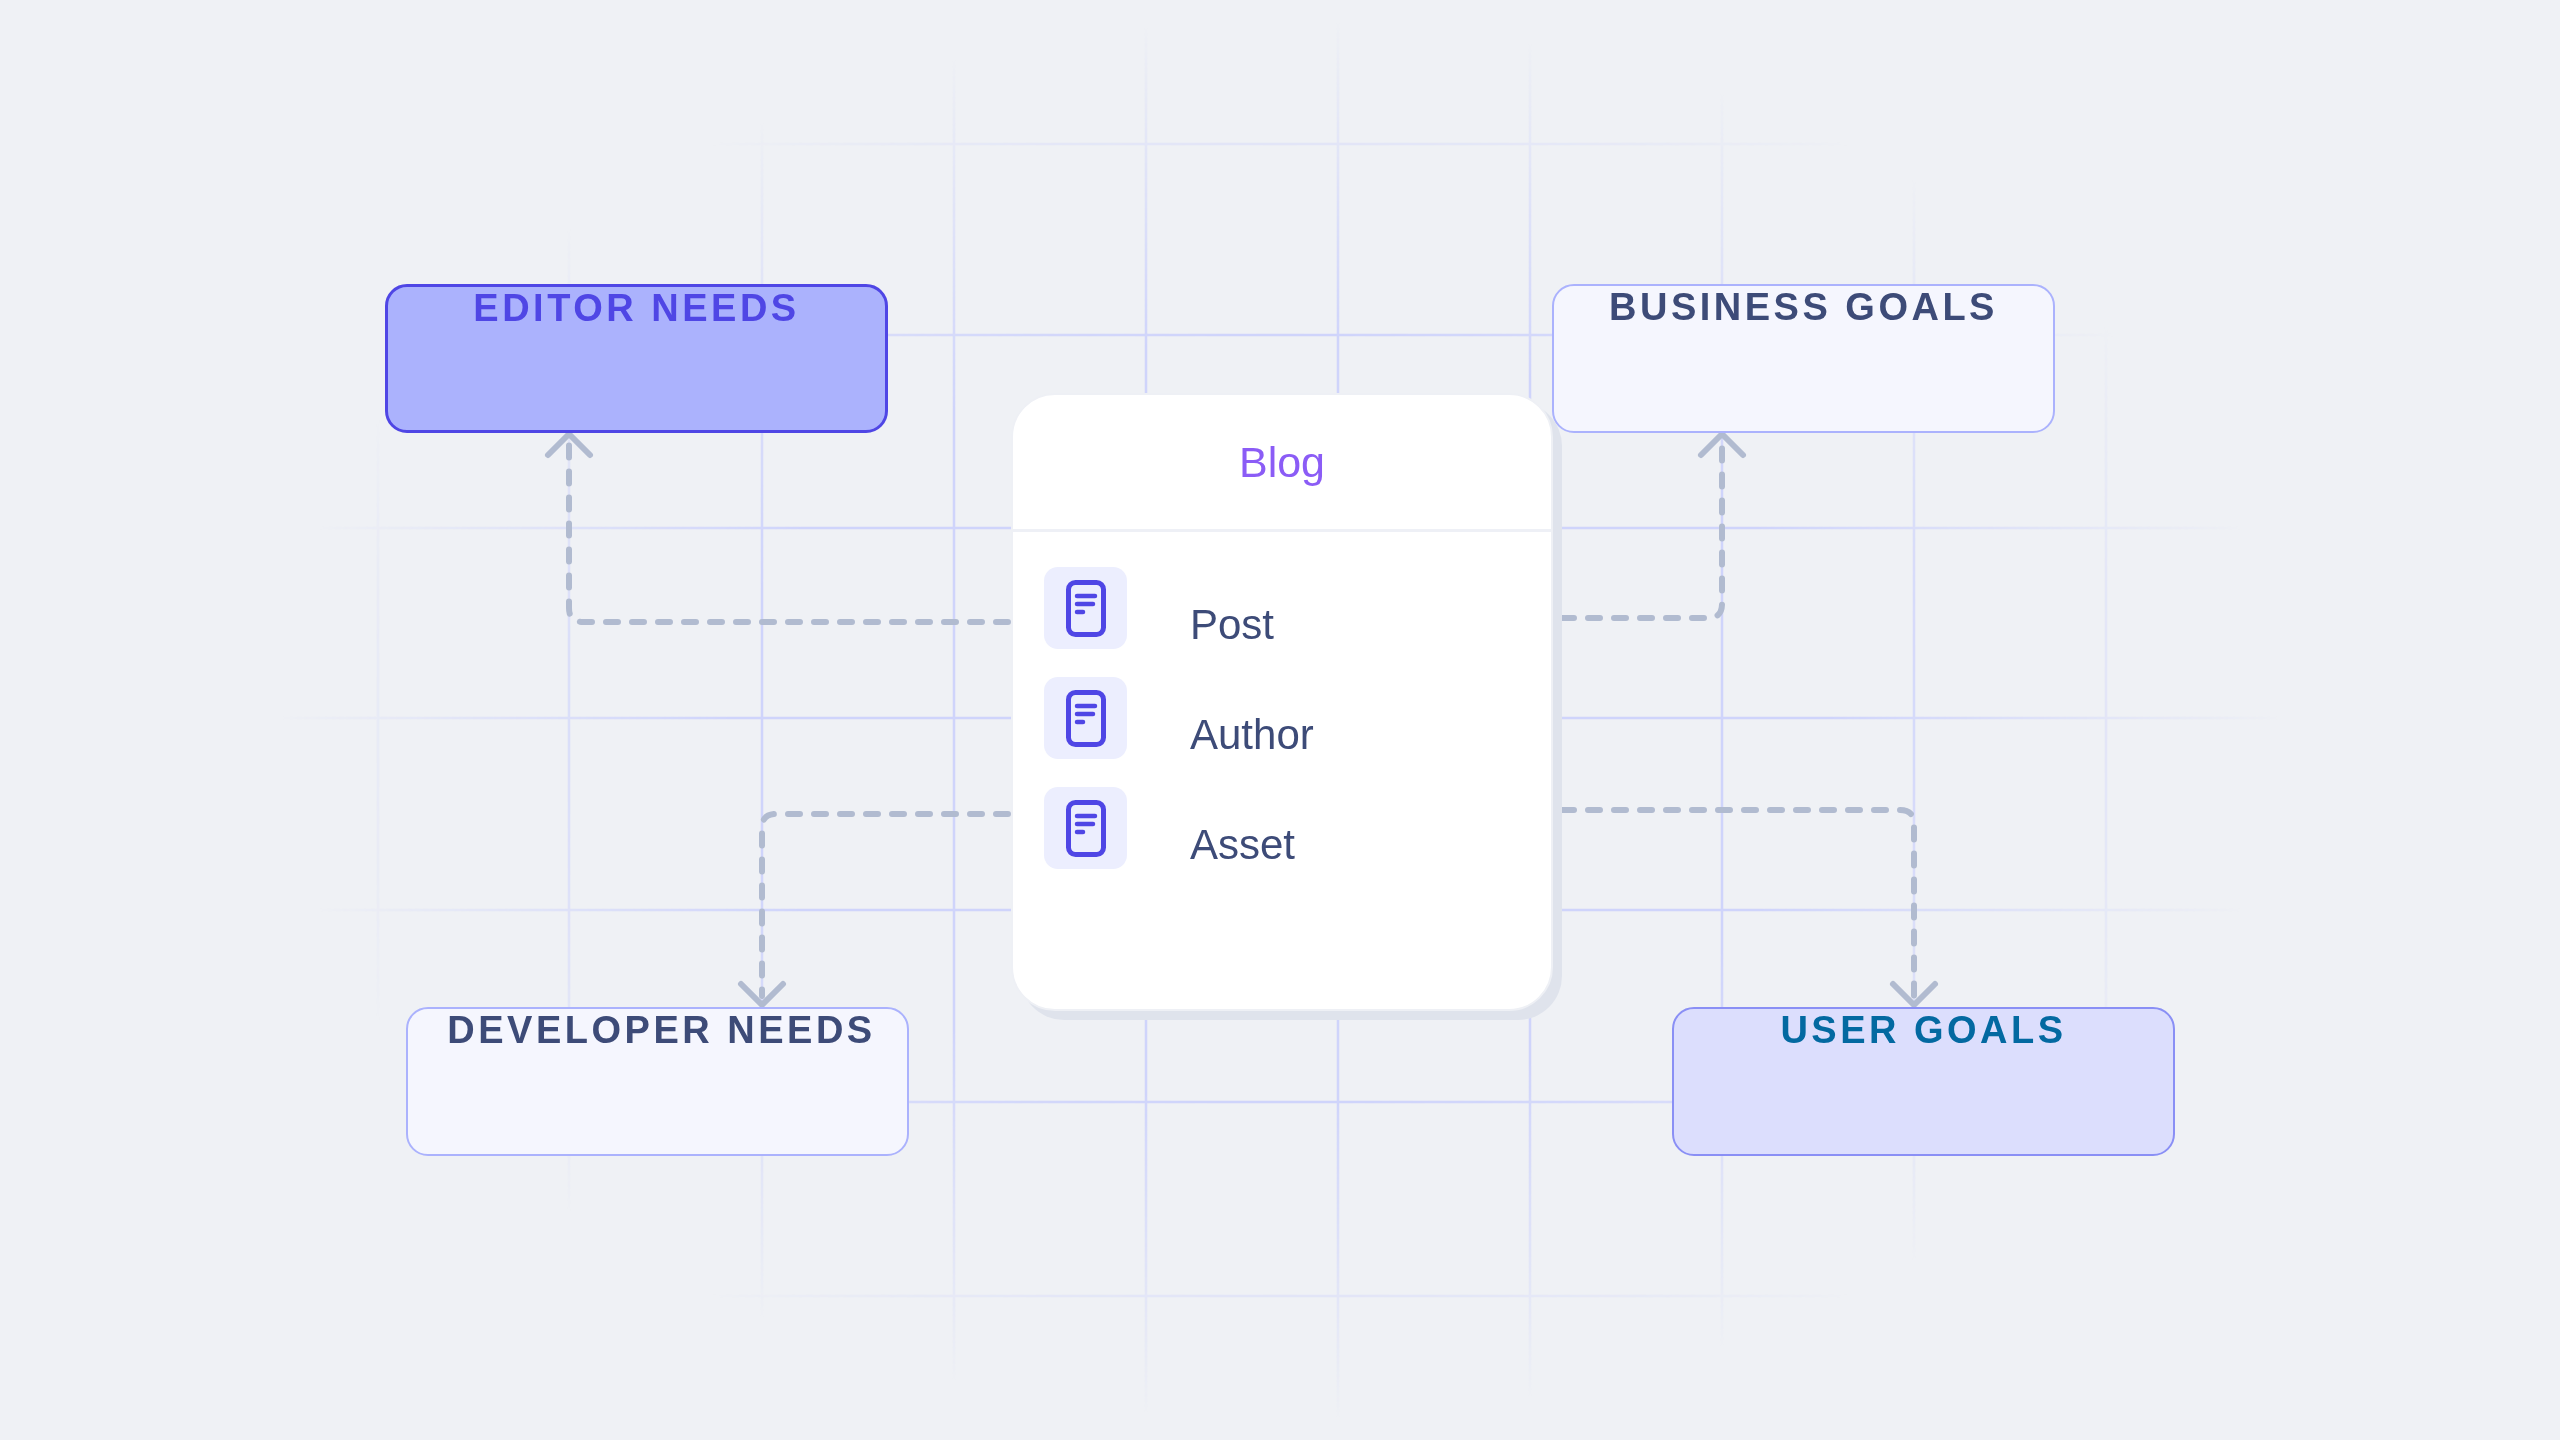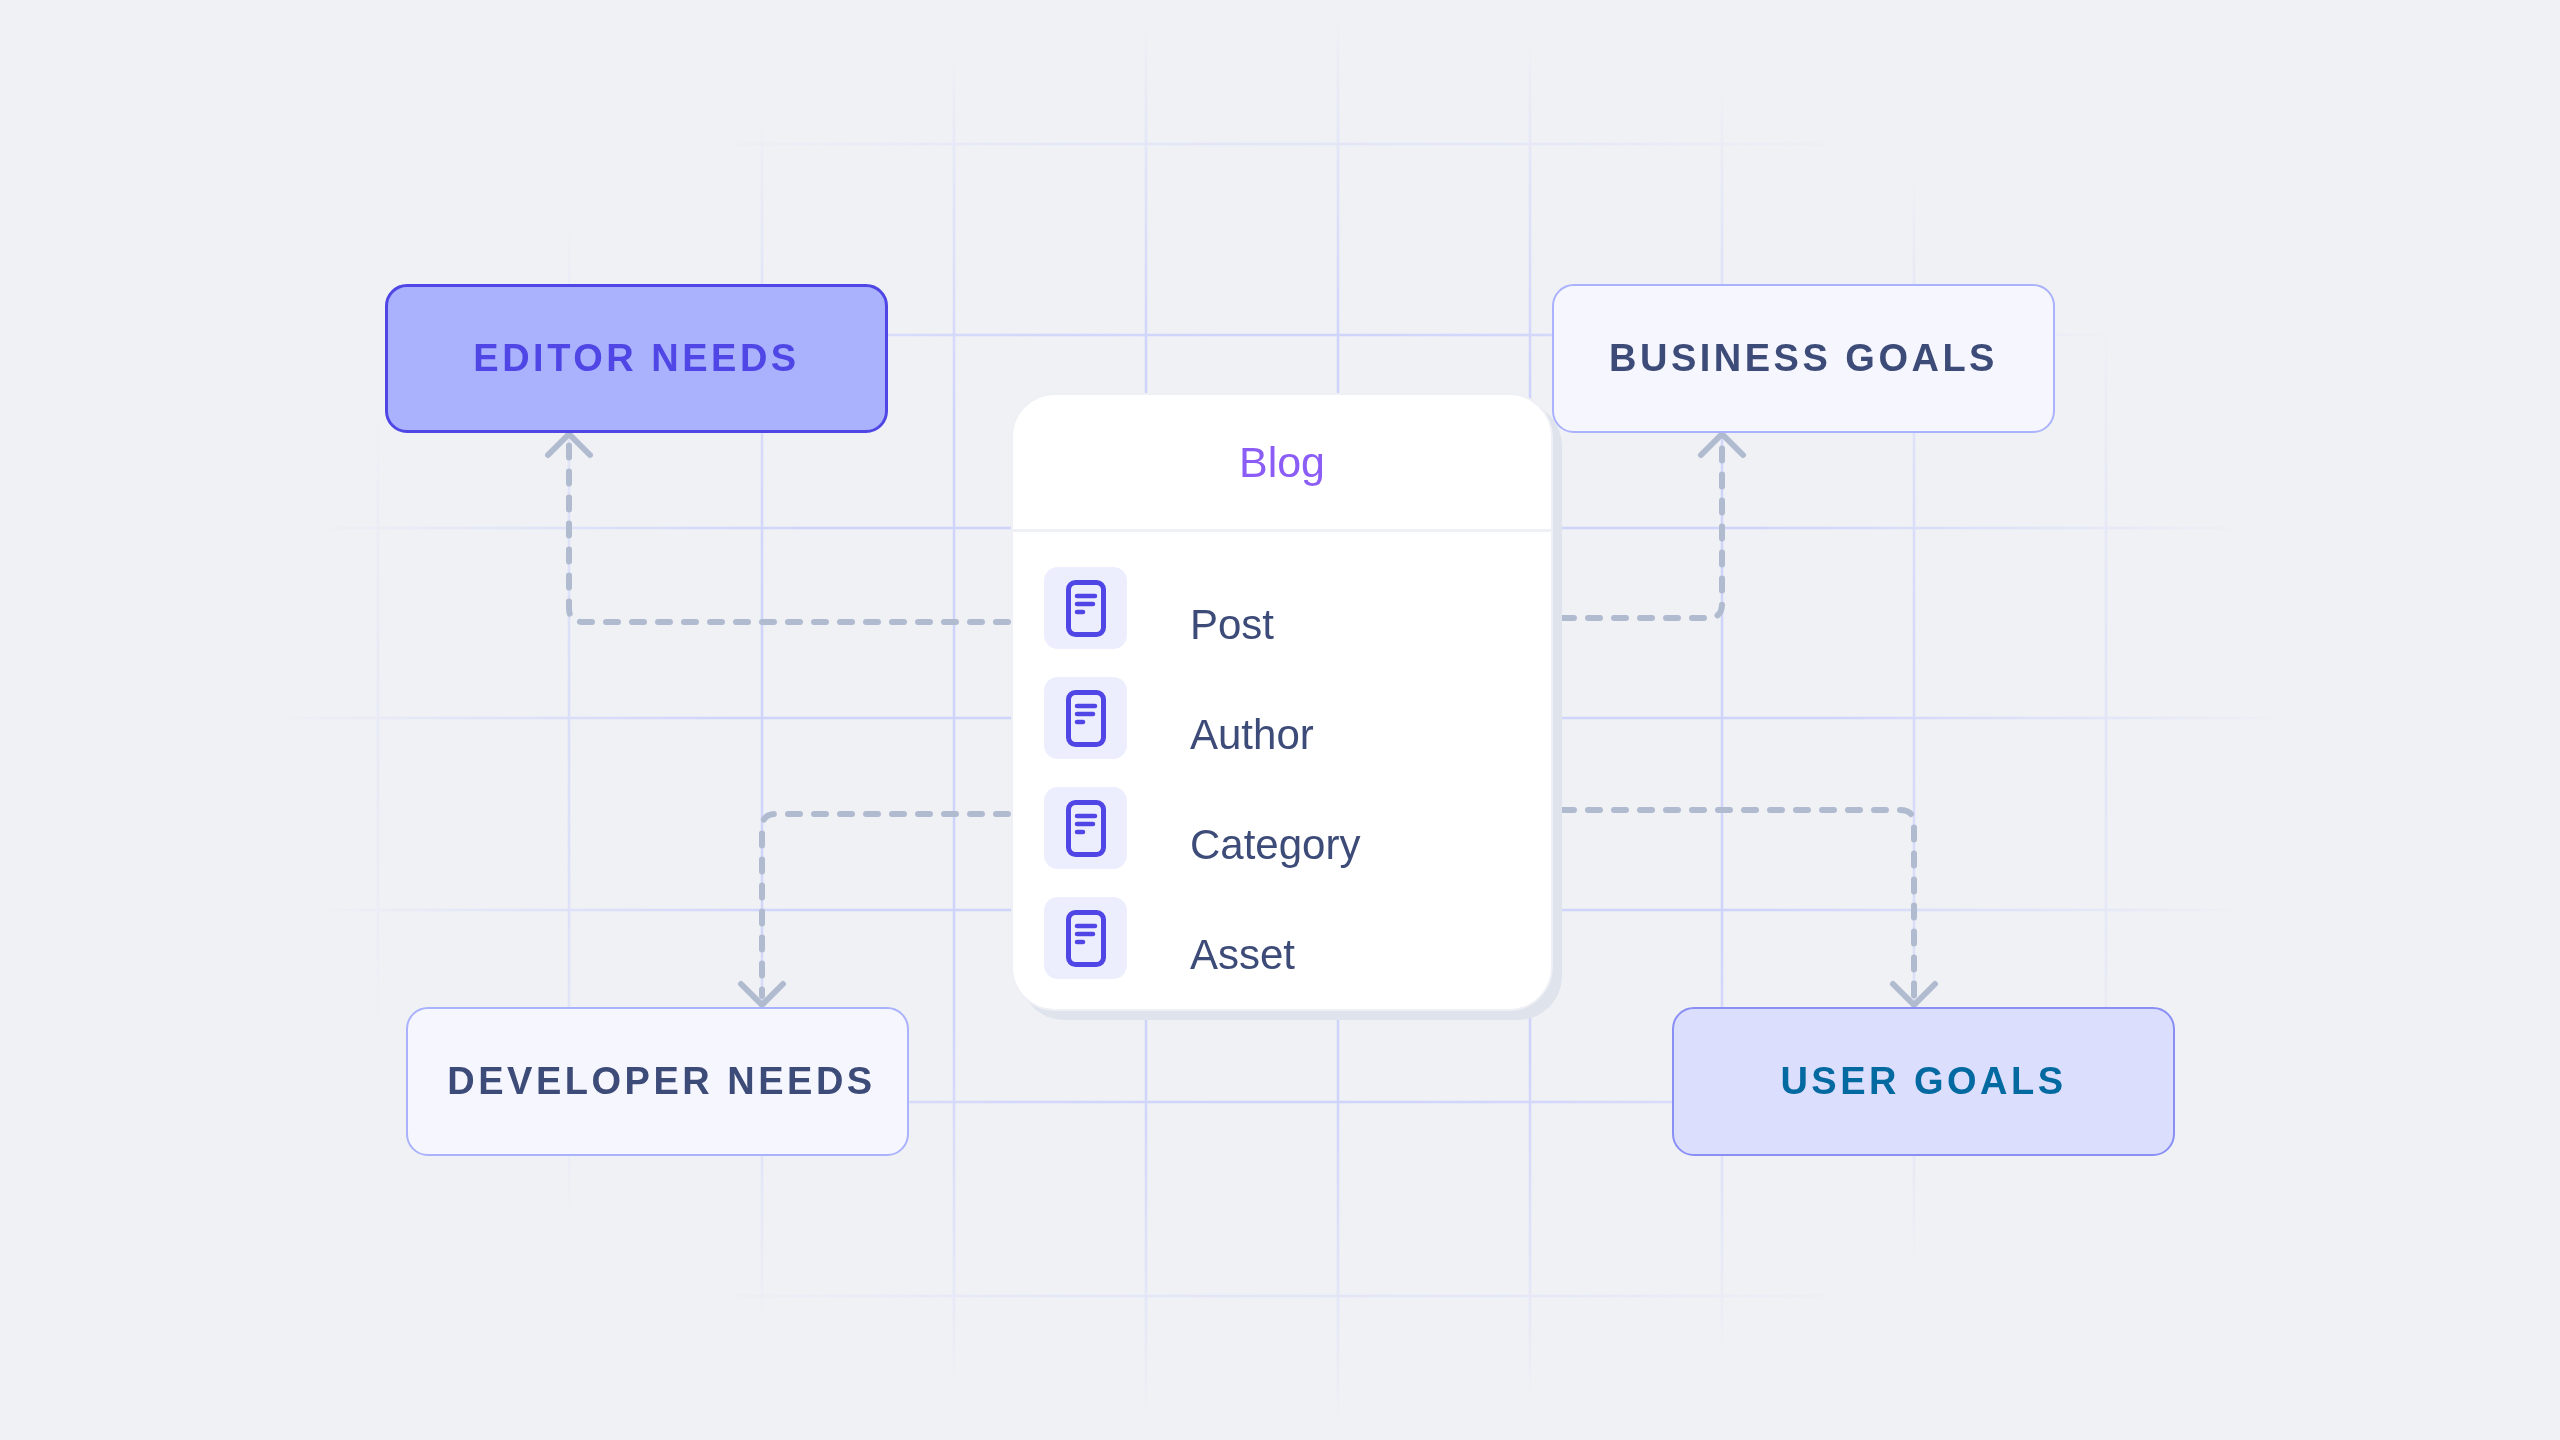--- a/index.html
+++ b/index.html
@@ -10,21 +10,21 @@
   }
   .grid {
     position: absolute; left: 0; top: 0; width: 2560px; height: 1440px;
     -webkit-mask-image: radial-gradient(ellipse 1000px 700px at 1280px 720px, #000 55%, transparent 100%);
     mask-image: radial-gradient(ellipse 1000px 700px at 1280px 720px, #000 55%, transparent 100%);
   }
   .connectors { position: absolute; left: 0; top: 0; width: 2560px; height: 1440px; }
   .node {
     position: absolute; box-sizing: border-box;
     width: 503px; height: 149px; border-radius: 22px;
-    display: flex; align-items: center; justify-content: center;
+    display: flex; justify-content: center;
     font-weight: 700; font-size: 38px; letter-spacing: 3.5px;
   }
   .node.strong { background: #abb2fd; border: 3px solid #4f46e5; color: #4f46e5; }
   .node.light  { background: #f5f6fe; border: 2px solid #abb2fd; color: #3d4b78; }
   .node.soft   { background: #dcdefd; border: 2px solid #8a8ff5; color: #0369a1; }
 
   .card {
     position: absolute; left: 1011px; top: 393px; width: 542px; height: 618px;
     box-sizing: border-box; background: #ffffff; border-radius: 44px;
     border: 2px solid #eef0f5;
@@ -124,27 +124,16 @@
     </div>
     <div class="card-row">
       <span class="icon-box">
         <svg width="40" height="57" viewBox="0 0 40 57">
             <rect x="2.5" y="2.5" width="35" height="52" rx="7" fill="none" stroke="#4f46e5" stroke-width="5"></rect>
             <line x1="11" y1="16" x2="29" y2="16" stroke="#4f46e5" stroke-width="4.5" stroke-linecap="round"></line>
             <line x1="11" y1="24" x2="27" y2="24" stroke="#4f46e5" stroke-width="4.5" stroke-linecap="round"></line>
             <line x1="11" y1="32" x2="17" y2="32" stroke="#4f46e5" stroke-width="4.5" stroke-linecap="round"></line>
           </svg>
       </span>
-      <span class="row-label">Category</span>
-    </div>
-    <div class="card-row">
-      <span class="icon-box">
-        <svg width="40" height="57" viewBox="0 0 40 57">
-            <rect x="2.5" y="2.5" width="35" height="52" rx="7" fill="none" stroke="#4f46e5" stroke-width="5"></rect>
-            <line x1="11" y1="16" x2="29" y2="16" stroke="#4f46e5" stroke-width="4.5" stroke-linecap="round"></line>
-            <line x1="11" y1="24" x2="27" y2="24" stroke="#4f46e5" stroke-width="4.5" stroke-linecap="round"></line>
-            <line x1="11" y1="32" x2="17" y2="32" stroke="#4f46e5" stroke-width="4.5" stroke-linecap="round"></line>
-          </svg>
-      </span>
       <span class="row-label">Asset</span>
     </div>
   </div>
 </div>
 
 </body></html>

